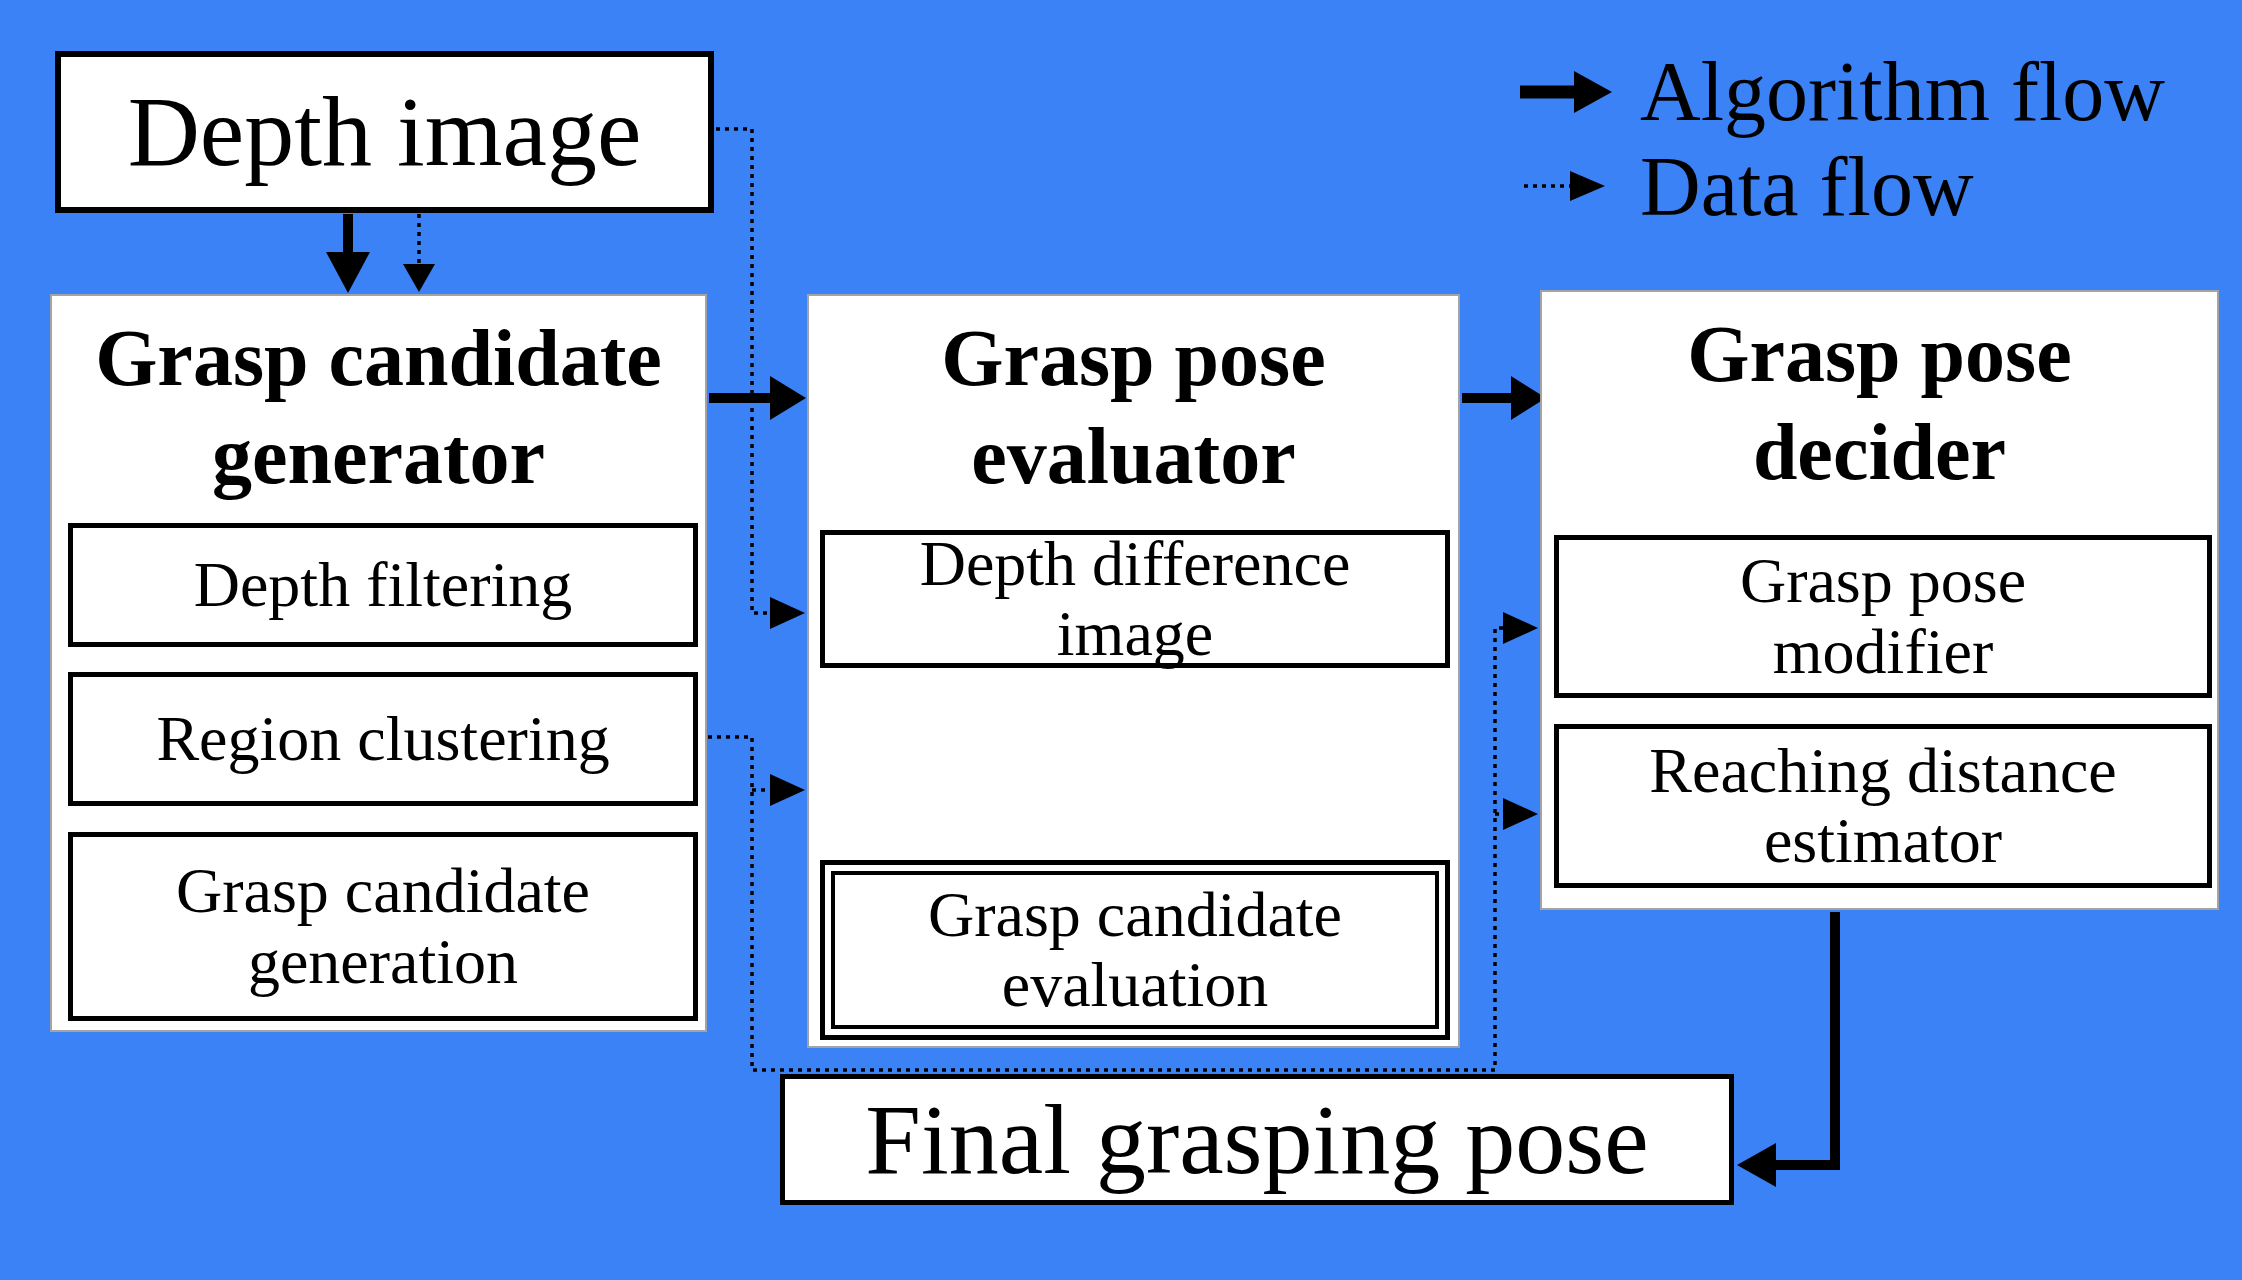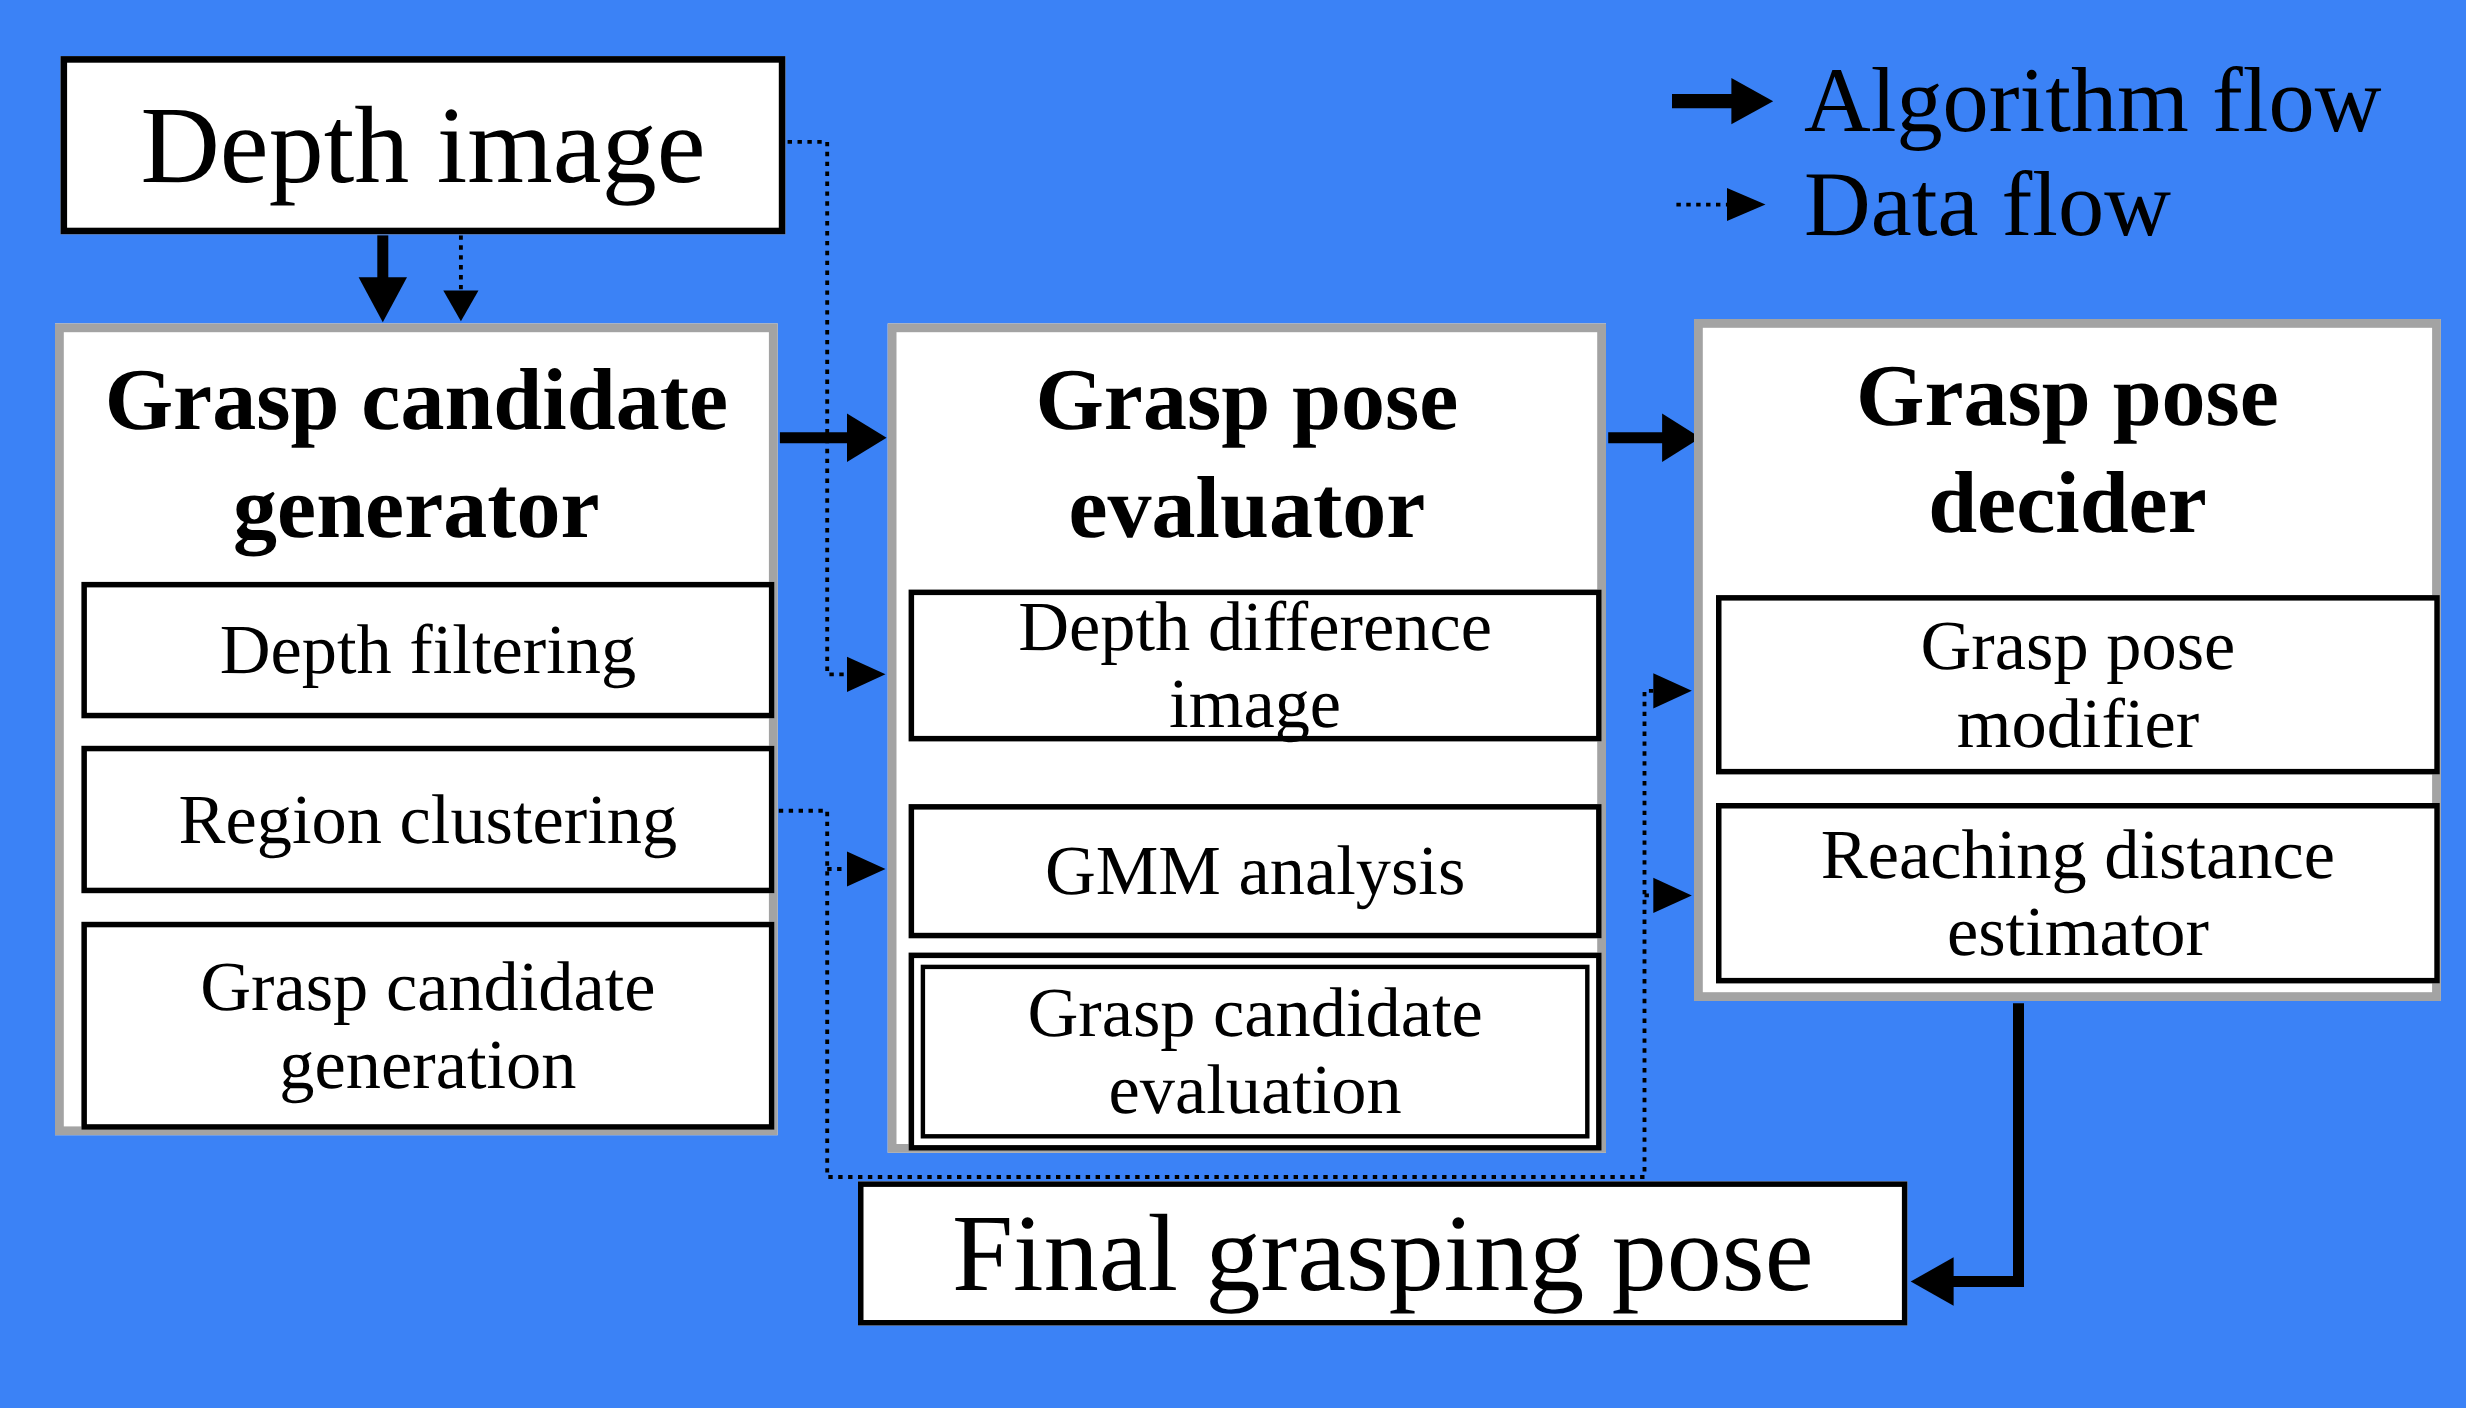--- a/index.html
+++ b/index.html
@@ -18,21 +18,21 @@
     border:5px solid #000;
     background:#ffffff;
     display:flex;align-items:center;justify-content:center;
     text-align:center;
   }
   .label{white-space:pre-line;font-size:64px;line-height:1.1;}
   .io-label{white-space:pre-line;font-size:100px;line-height:1.1;}
   .bigbox{
     position:absolute;
     box-sizing:border-box;
-    border:8px solid #a3a3a3;
+    border:2px solid #a3a3a3;
     background:#ffffff;
   }
   .bigbox .title{
     position:absolute;left:0;top:14px;width:100%;
     text-align:center;font-weight:bold;
     font-size:80px;line-height:1.22;white-space:pre-line;
   }
   .inner{position:absolute;box-sizing:border-box;border:5px solid #000;background:#fff;
     display:flex;align-items:center;justify-content:center;text-align:center;}
   .double-inner{
@@ -116,23 +116,20 @@
     </div>
   </div>
 
   <div class="bigbox" id="evaluator-box">
     <div class="title">Grasp pose
 evaluator</div>
     <div class="inner" id="depth-difference-box">
       <span class="label">Depth difference
 image</span>
     </div>
-    <div class="inner" id="gmm-analysis-box">
-      <span class="label">GMM analysis</span>
-    </div>
     <div class="inner" id="grasp-candidate-evaluation-box">
       <div class="double-inner">
         <span class="label">Grasp candidate
 evaluation</span>
       </div>
     </div>
   </div>
 
   <div class="bigbox" id="decider-box">
     <div class="title">Grasp pose

